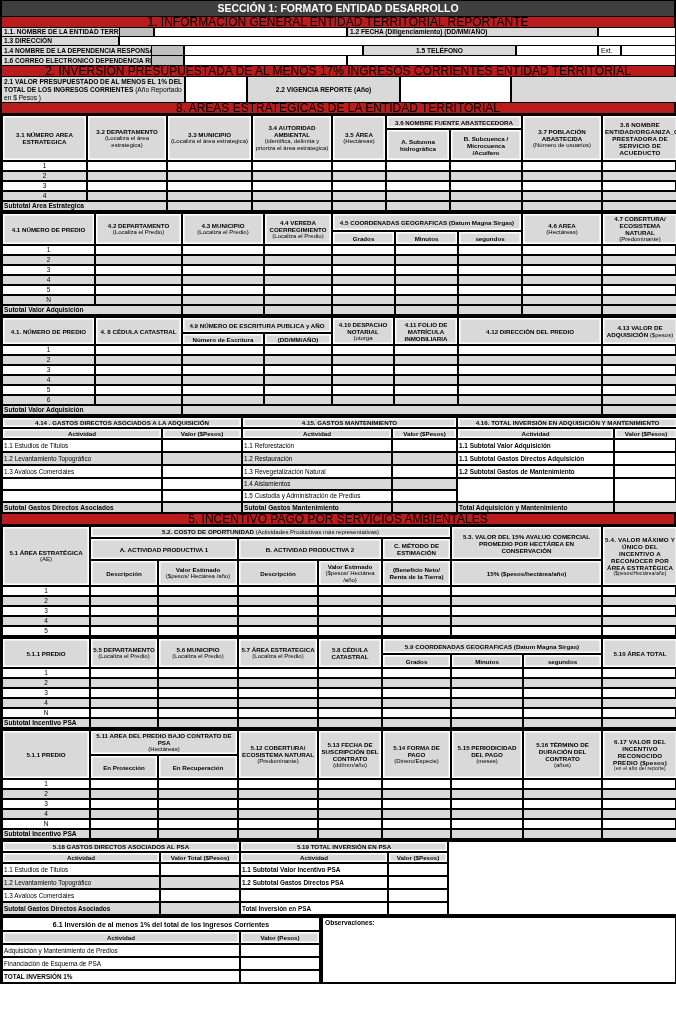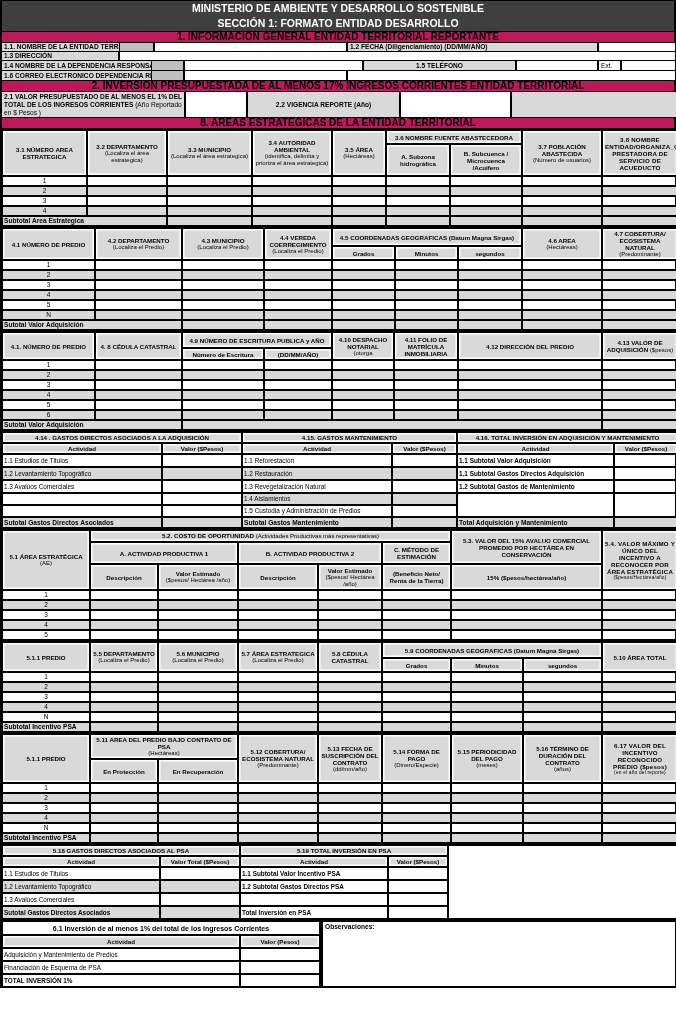--- a/index.html
+++ b/index.html
@@ -1,21 +1,21 @@
 <!DOCTYPE html>
 <html><head>
 <meta charset="utf-8">
 <style>
   html,body{margin:0;padding:0;background:#fff;}
   body{width:676px;font-family:"Liberation Sans",sans-serif;color:#000;}
   .sheet{width:676px;border-left:1px solid #000;border-right:1px solid #000;box-sizing:border-box;}
   .titlebar{background:#3f3f3f;color:#fff;text-align:center;font-weight:bold;border:1px solid #000;}
   .titlebar div{font-size:10.5px;line-height:15px;}
-  .secbar{background:#be185d;border:1px solid #000;border-top:none;text-align:center;
-          font-size:10px;font-weight:bold;line-height:10px;height:10px;overflow:hidden;}
+  .secbar{background:#b91c1c;border:1px solid #000;border-top:none;text-align:center;
+          font-size:12px;font-weight:normal;line-height:10px;height:10px;overflow:hidden;}
   
   .frow{display:flex;width:676px;}
   .fc{box-sizing:border-box;border:1px solid #000;border-top:none;font-size:6.6px;line-height:8px;
       overflow:hidden;white-space:nowrap;padding:0 2px;display:flex;align-items:center;}
   .fc.lab{background:#d9d9d9;font-weight:bold;}
   .fc.dark{background:#bfbfbf;}
   .fc.center{justify-content:center;text-align:center;}
   .fc .sub{font-weight:normal;}
   .h9{height:9px;} .h10{height:10px;} .h26{height:26px;}
   .wrap2{white-space:normal;line-height:8px;}
@@ -44,21 +44,20 @@
   table.grid.t6{width:318px;}
   .obs{box-sizing:border-box;width:358px;border:2px solid #000;border-left:2px solid #000;
        font-size:6.6px;font-weight:bold;padding:1px 2px;background:#fff;}
 </style>
 </head>
 <body>
 
 <div class="sheet">
 
   <div class="titlebar">
-    <div>MINISTERIO DE AMBIENTE Y DESARROLLO SOSTENIBLE</div>
     <div>SECCIÓN 1: FORMATO ENTIDAD DESARROLLO</div>
   </div>
 
   <div class="secbar">1. INFORMACION GENERAL ENTIDAD TERRITORIAL REPORTANTE</div>
   <div class="frow">
     <div class="fc lab h9" style="width:118px;border-right:none;">1.1. NOMBRE DE LA ENTIDAD TERRITORIAL</div>
     <div class="fc dark h9" style="width:35px;"></div>
     <div class="fc h9" style="width:193px;"></div>
     <div class="fc lab h9" style="width:251px;">1.2 FECHA (Diligenciamiento)  (DD/MM/AÑO)</div>
     <div class="fc h9" style="width:79px;"></div>
@@ -455,20 +454,21 @@
         <td class="lab">Sutotal  Gastos Directos  Asociados</td>
         <td></td>
         <td class="lab">Sutotal  Gastos Mantenimiento</td>
         <td></td>
         <td class="lab">Total Adquisición y Mantenimiento</td>
         <td></td>
       </tr>
     </tbody>
   </table>
 
+  <div class="secbar">5. INCENTIVO PAGO POR SERVICIOS AMBIENTALES</div>
   <table class="grid">
     <colgroup>
         <col style="width:88px">
         <col style="width:68px">
         <col style="width:80px">
         <col style="width:80px">
         <col style="width:64px">
         <col style="width:69px">
         <col style="width:151px">
         <col style="width:76px">

